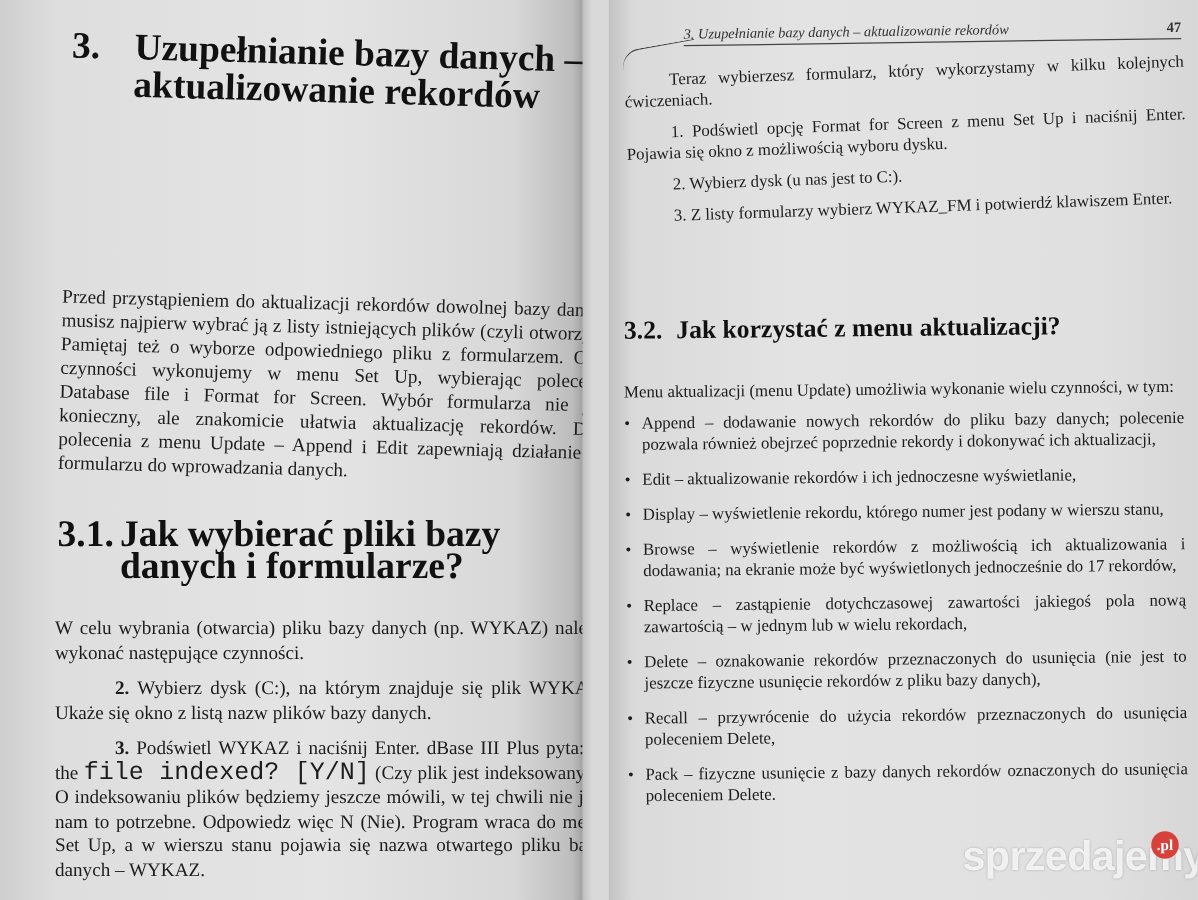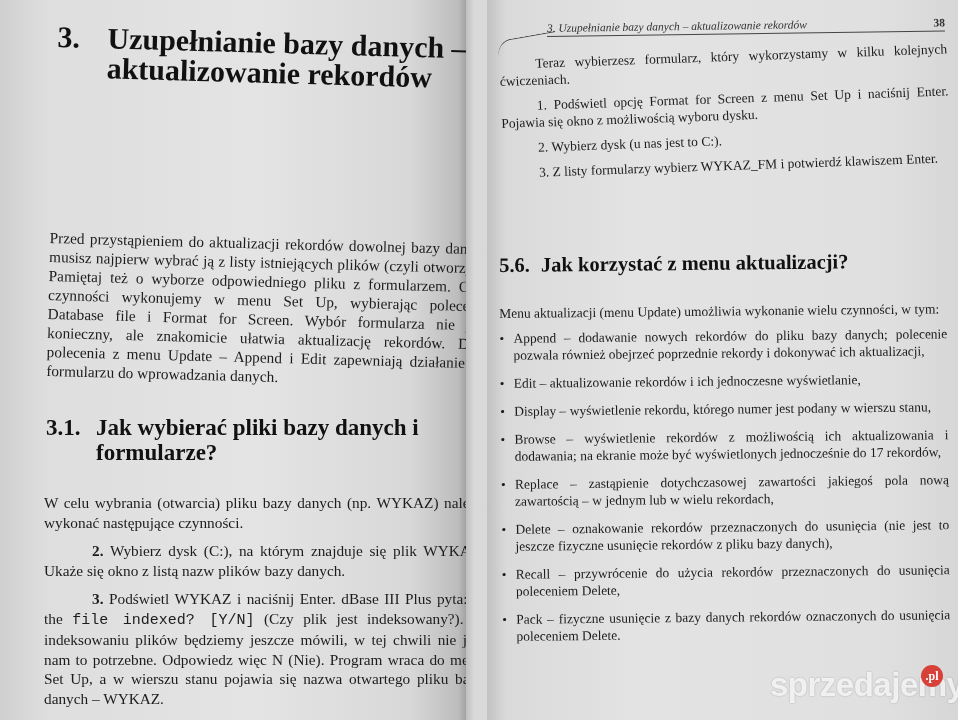--- a/index.html
+++ b/index.html
@@ -33,32 +33,32 @@
   .chapter-title .num { position:absolute; left:0; top:0; }
   .chapter-title .t { margin-left:50px; display:block; }
   .intro {
     position:absolute; left:50px; top:228px; width:440px;
     font-size:15.3px; line-height:19px; text-align:justify;
     transform:rotate(1.5deg); transform-origin:left top;
   }
   .intro p { margin:0; }
   .sec-title {
     position:absolute; left:46px; top:415px; width:400px;
-    font-weight:bold; font-size:23px; line-height:25px; color:#111;
+    font-weight:bold; font-size:30px; line-height:25px; color:#111;
   }
   .sec-title .num { position:absolute; left:0; top:0; }
   .sec-title .t { margin-left:50px; display:block; }
   .left-body {
     position:absolute; left:44px; top:493px; width:440px;
     font-size:15.3px; line-height:19.5px; text-align:justify;
   }
   .left-body p { margin:0 0 9px 0; }
   .step { text-indent:48px; }
   .step b { font-weight:bold; }
-  .mono { font-family:"Liberation Mono","DejaVu Sans Mono",monospace; font-size:15px; }
+  .mono { font-family:"Liberation Mono","DejaVu Sans Mono",monospace; font-size:20px; }
   
   .running-head {
     position:absolute; left:60px; top:22px; width:398px;
     font-style:italic; font-size:11.5px; color:#333;
     border-bottom:1px solid #444; padding-bottom:2px;
     display:flex; justify-content:space-between;
     transform:rotate(-0.8deg); transform-origin:left bottom;
   }
   .running-head .pg { font-style:normal; font-weight:bold; }
   .head-curve {
@@ -124,33 +124,33 @@
   <div class="left-body">
     <p>W celu wybrania (otwarcia) pliku bazy danych (np. WYKAZ) należy wykonać następujące czynności.</p>
     <p class="step"><b>2.</b> <span>Wybierz dysk (C:), na którym znajduje się plik WYKAZ. Ukaże się okno z listą nazw plików bazy danych.</span></p>
     <p class="step"><b>3.</b> <span>Podświetl WYKAZ i naciśnij Enter. dBase III Plus pyta: Is the</span> <span class="mono">file indexed? [Y/N]</span> <span>(Czy plik jest indeksowany?). O indeksowaniu plików będziemy jeszcze mówili, w tej chwili nie jest nam to potrzebne. Odpowiedz więc N (Nie). Program wraca do menu Set Up, a w wierszu stanu pojawia się nazwa otwartego pliku bazy danych – WYKAZ.</span></p>
   </div>
 </div>
 
 <div class="page page-right">
   <div class="running-head">
     <span>3. Uzupełnianie bazy danych – aktualizowanie rekordów</span>
-    <span class="pg">38</span>
+    <span class="pg">47</span>
   </div>
   <div class="head-curve"></div>
 
   <div class="right-top">
     <p class="ind">Teraz wybierzesz formularz, który wykorzystamy w kilku kolejnych ćwiczeniach.</p>
     <p class="ind"><span>1.</span> <span>Podświetl opcję Format for Screen z menu Set Up i naciśnij Enter. Pojawia się okno z możliwością wyboru dysku.</span></p>
     <p class="ind"><span>2.</span> <span>Wybierz dysk (u nas jest to C:).</span></p>
     <p class="ind"><span>3.</span> <span>Z listy formularzy wybierz WYKAZ_FM i potwierdź klawiszem Enter.</span></p>
   </div>
 
   <div class="sec2-title">
-    <span>5.6.</span>
+    <span>3.2.</span>
     <span class="t">Jak korzystać z menu aktualizacji?</span>
   </div>
 
   <div class="right-body">
     <p>Menu aktualizacji (menu Update) umożliwia wykonanie wielu czynności, w tym:</p>
     <ul class="bullets">
       <li><span class="dot">•</span><span>Append – dodawanie nowych rekordów do pliku bazy danych; polecenie pozwala również obejrzeć poprzednie rekordy i dokonywać ich aktualizacji,</span></li>
       <li><span class="dot">•</span><span>Edit – aktualizowanie rekordów i ich jednoczesne wyświetlanie,</span></li>
       <li><span class="dot">•</span><span>Display – wyświetlenie rekordu, którego numer jest podany w wierszu stanu,</span></li>
       <li><span class="dot">•</span><span>Browse – wyświetlenie rekordów z możliwością ich aktualizowania i dodawania; na ekranie może być wyświetlonych jednocześnie do 17 rekordów,</span></li>

